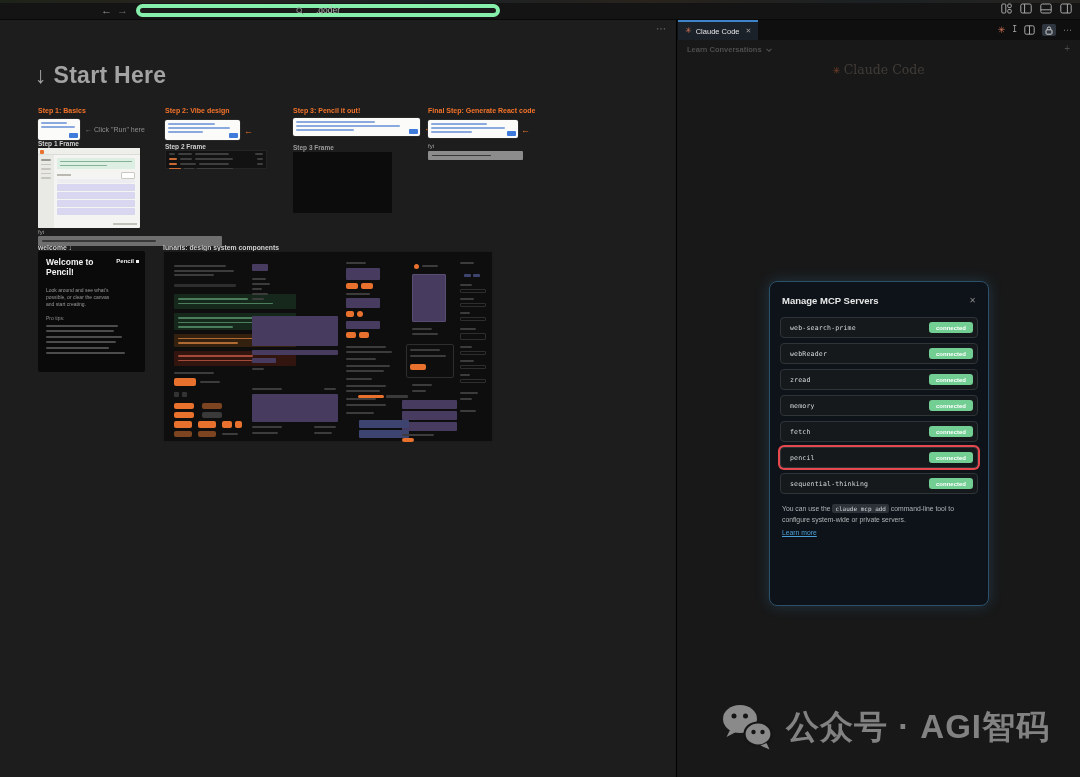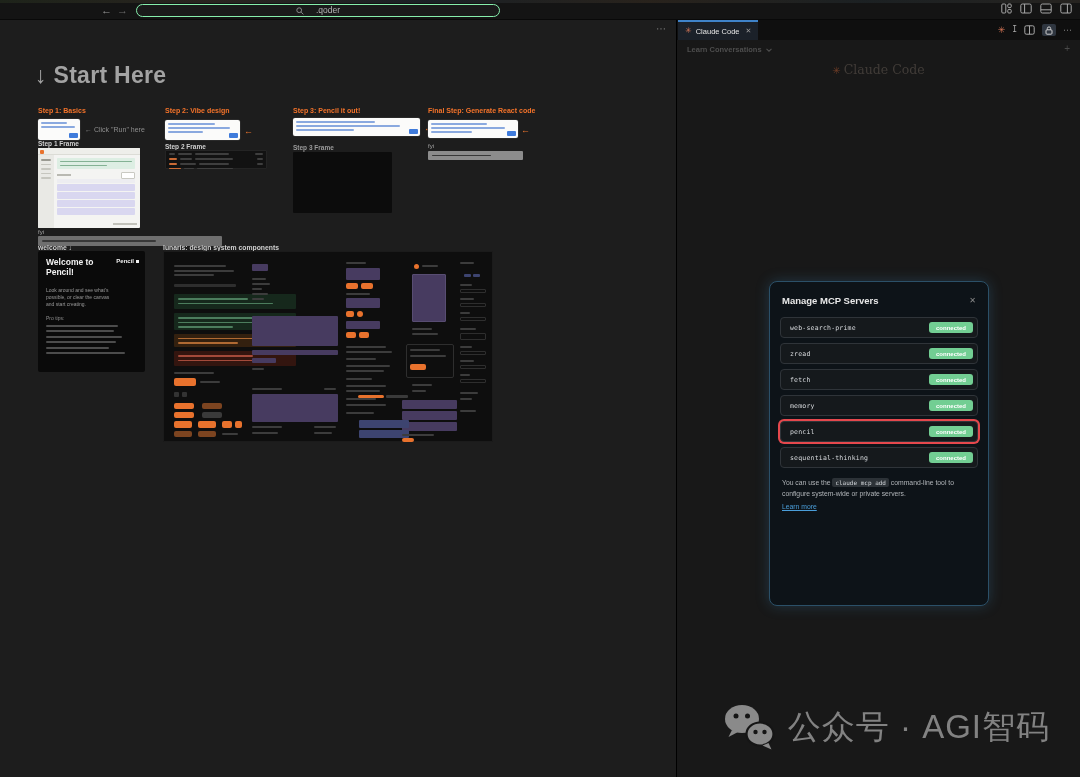--- a/index.html
+++ b/index.html
@@ -4,21 +4,21 @@
 <style>
   *{margin:0;padding:0;box-sizing:border-box}
   html,body{background:#000;font-family:"Liberation Sans",sans-serif}
   #root{position:relative;width:1080px;height:777px;background:#1d1d1d;overflow:hidden}
 
   
   .topbar{position:absolute;left:0;top:0;width:1080px;height:20px;background:#141414;border-bottom:1px solid #090909}
   .topbar::before{content:"";position:absolute;left:0;top:0;right:0;height:3px;
     background:linear-gradient(90deg,#26301f,#3a3028,#1f2a33,#3a2f23,#222b2f,#35302a);opacity:.55}
   .nav-arrow{position:absolute;top:2px;font-size:11px;color:#9a9a9a;cursor:default;line-height:16px}
-  .searchpill{position:absolute;left:136px;top:4px;width:364px;height:13px;border:1px solid #86efac;border-radius:7px;
+  .searchpill{position:absolute;left:136px;top:4px;width:364px;height:13px;border:4px solid #86efac;border-radius:7px;
     background:#1a1a1a;display:flex;align-items:center;justify-content:center;gap:12px}
   .searchpill span{font-size:8.5px;color:#b5b5b5;line-height:1}
   .tb-icons{position:absolute;right:8px;top:3px;display:flex;gap:8px;align-items:center}
   .tb-icons svg{display:block}
 
   
   .canvas{position:absolute;left:0;top:20px;width:676px;height:757px;background:#1d1d1d}
   .overflow-dots{position:absolute;left:656px;top:23px;color:#7a7a7a;font-size:10px;letter-spacing:1px}
   .start-here{position:absolute;left:35px;top:42px;font-size:23px;font-weight:bold;color:#a3a3a3;letter-spacing:.3px}
   .step-col{position:absolute;top:87px}
@@ -116,21 +116,21 @@
   .server-row.highlight{box-shadow:0 0 0 2px #E5484D}
   .server-name{font-family:"DejaVu Sans Mono",monospace;font-size:6.5px;color:#d8dbde;letter-spacing:.2px}
   .badge{background:#72CE93;color:#fff;font-size:6px;font-weight:bold;padding:2.5px 7px;border-radius:3px;line-height:1}
   .modal-foot{margin:10px 2px 0;font-size:6.8px;color:#b0b4b8;line-height:1.55}
   .code-chip{font-family:"DejaVu Sans Mono",monospace;font-size:6px;background:#2c3237;color:#d0d4d8;
     padding:1px 3px;border-radius:2px}
   .learn-more{display:inline-block;margin-top:3px;color:#4A9EDA;text-decoration:underline;font-size:6.8px}
 
   
   .wx-watermark{position:absolute;right:30px;bottom:26px;display:flex;align-items:center;gap:13px}
-  .wx-watermark .wx-text{font-size:33px;color:#828282;font-weight:400;letter-spacing:1px}
+  .wx-watermark .wx-text{font-size:33px;color:#828282;font-weight:700;letter-spacing:1px}
 </style>
 </head>
 <body>
 
 <div id="root">
 
   <div class="topbar">
     <span class="nav-arrow" style="left:101px">←</span>
     <span class="nav-arrow" style="left:117px;color:#6b6b6b">→</span>
     <div class="searchpill">
@@ -451,29 +451,33 @@
     <div class="modal">
       <div class="modal-head">
         <span class="modal-title">Manage MCP Servers</span>
         <span class="modal-close">✕</span>
       </div>
       <div class="server-row">
         <span class="server-name">web-search-prime</span>
         <span class="badge">connected</span>
       </div>
       <div class="server-row">
+        <span class="server-name">webReader</span>
+        <span class="badge">connected</span>
+      </div>
+      <div class="server-row">
         <span class="server-name">zread</span>
+        <span class="badge">connected</span>
+      </div>
+      <div class="server-row">
+        <span class="server-name">memory</span>
         <span class="badge">connected</span>
       </div>
       <div class="server-row">
         <span class="server-name">fetch</span>
-        <span class="badge">connected</span>
-      </div>
-      <div class="server-row">
-        <span class="server-name">memory</span>
         <span class="badge">connected</span>
       </div>
       <div class="server-row highlight">
         <span class="server-name">pencil</span>
         <span class="badge">connected</span>
       </div>
       <div class="server-row">
         <span class="server-name">sequential-thinking</span>
         <span class="badge">connected</span>
       </div>

